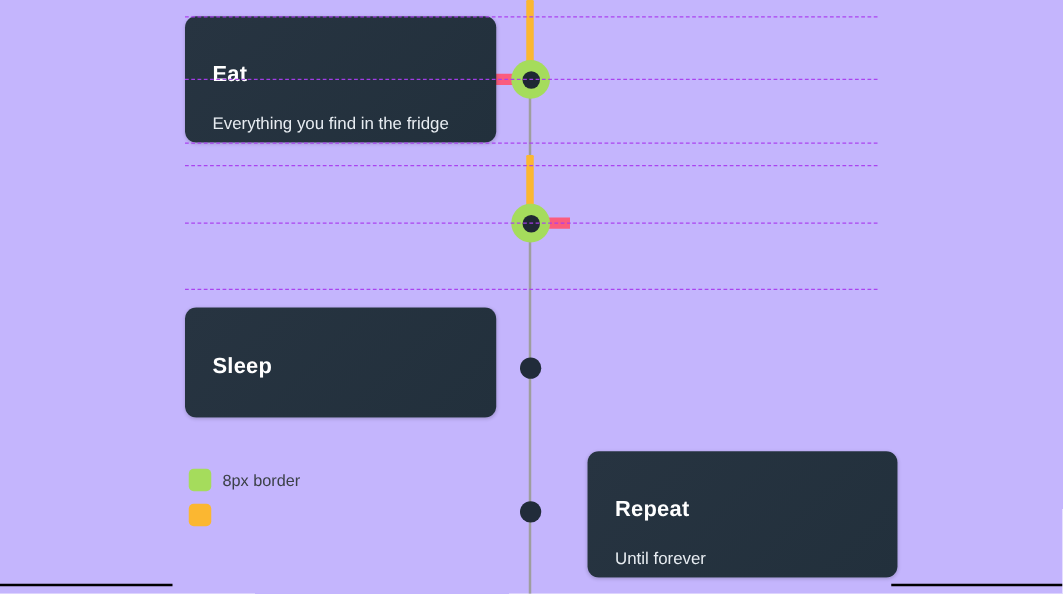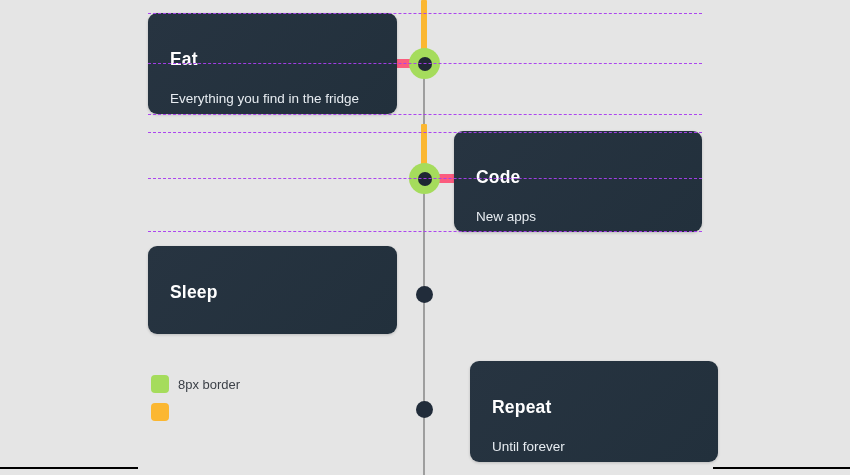--- a/index.html
+++ b/index.html
@@ -10,21 +10,21 @@
   body {
     font-family: "Liberation Sans", sans-serif;
     width: 850px;
     height: 475px;
     overflow: hidden;
   }
   .stage {
     position: relative;
     width: 850px;
     height: 475px;
-    background: #e5e5e5;
+    background: #c4b5fd;
   }
 
   
   .guide {
     position: absolute;
     left: 148px;
     width: 554px;
     height: 0;
     border-top: 1.5px dashed #a93df0;
     z-index: 6;
@@ -172,24 +172,20 @@
   <div class="node-ring" style="left:409px;top:48px;"></div>
   <div class="node-ring" style="left:409px;top:163px;"></div>
   <div class="node-plain" style="left:416px;top:286px;"></div>
   <div class="node-plain" style="left:416px;top:401px;"></div>
 
   <div class="card" style="left:148px;top:13px;width:249px;height:101px;">
     <div class="card-title" style="top:38px;">Eat</div>
     <div class="card-desc" style="top:79px;">Everything you find in the fridge</div>
   </div>
 
-  <div class="card" style="left:454px;top:131px;width:248px;height:101px;">
-    <div class="card-title" style="top:38px;">Code</div>
-    <div class="card-desc" style="top:79px;">New apps</div>
-  </div>
 
   <div class="card" style="left:148px;top:246px;width:249px;height:88px;">
     <div class="card-title" style="top:38px;">Sleep</div>
   </div>
 
   <div class="card" style="left:454px;top:361px;width:248px;height:101px;margin-left:16px;">
     <div class="card-title" style="top:38px;">Repeat</div>
     <div class="card-desc" style="top:79px;">Until forever</div>
   </div>
 

